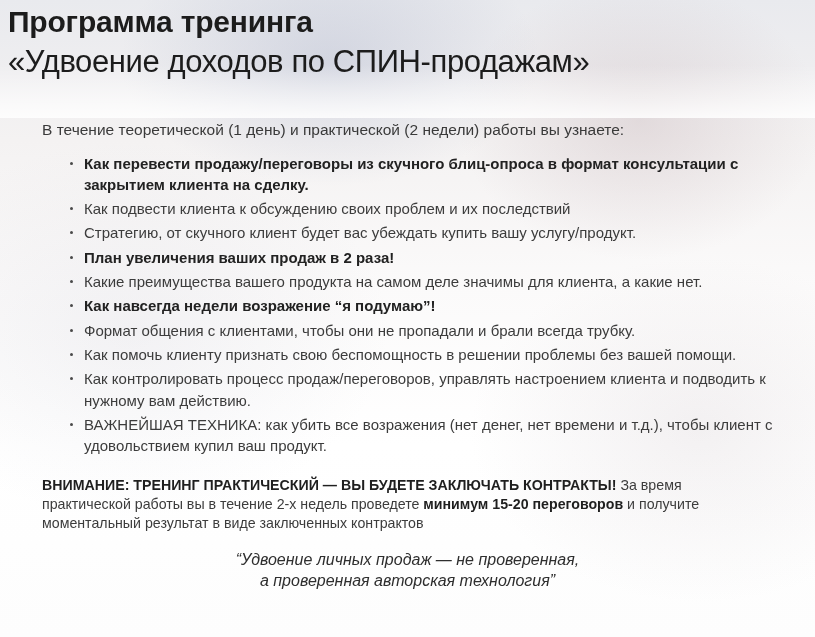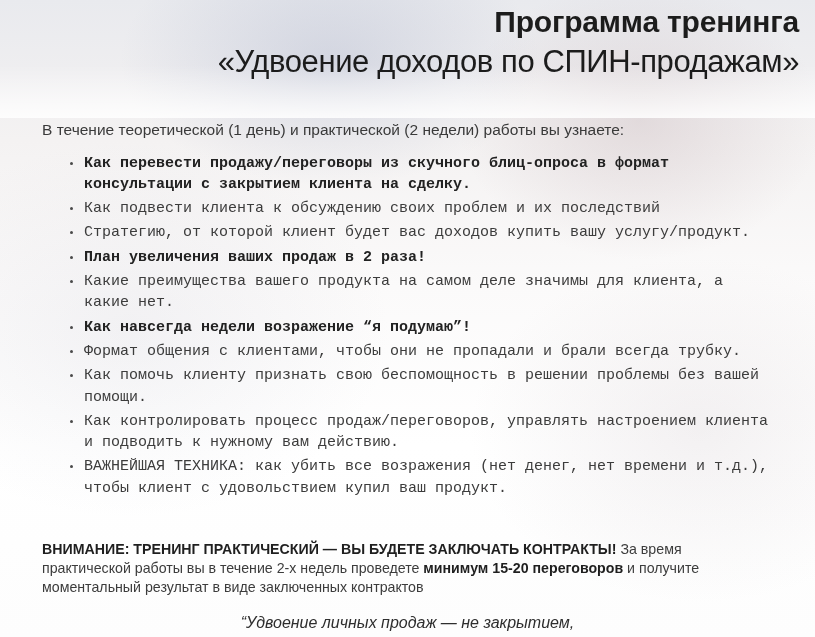--- a/index.html
+++ b/index.html
@@ -34,22 +34,22 @@
     height: 118px;
     background: linear-gradient(180deg, rgba(255,255,255,0) 55%, rgba(255,255,255,0.85) 100%);
     pointer-events: none;
   }
   .content {
     position: relative;
     z-index: 2;
     padding: 0;
   }
   .title-block {
-    text-align: right;
-    padding: 4px 16px 0 8px;
+    text-align: left;
+    padding: 4px 8px 0 8px;
   }
   .title-line-1 {
     font-size: 30px;
     font-weight: bold;
     color: #1c1c1c;
     letter-spacing: -0.2px;
     line-height: 1.18;
     margin: 0;
   }
   .title-line-2 {
@@ -72,38 +72,37 @@
     padding: 0 42px 0 70px;
     list-style: none;
   }
   ul.bullets li {
     position: relative;
     font-size: 15px;
     line-height: 1.42;
     color: #3c3c3c;
     margin: 0 0 3px 0;
     padding-left: 14px;
-    font-family: Liberation Mono, monospace;
   }
   ul.bullets li::before {
     content: "";
     position: absolute;
     left: 0;
     top: 9px;
     width: 3px;
     height: 3px;
     background: #4a4a4a;
     border-radius: 50%;
   }
   ul.bullets li.bold {
     font-weight: bold;
     color: #222;
   }
   .notes {
-    margin-top: 41px;
+    margin-top: 20px;
     padding: 0 48px 0 42px;
   }
   .note {
     font-size: 14.2px;
     line-height: 1.32;
     color: #3c3c3c;
     margin-bottom: 16px;
   }
   .note b {
     color: #1f1f1f;
@@ -128,36 +127,36 @@
     <div class="title-block">
       <div class="title-line-1">Программа тренинга</div>
       <div class="title-line-2">«Удвоение доходов по СПИН-продажам»</div>
     </div>
 
     <div class="intro">В течение теоретической (1 день) и практической (2 недели) работы вы узнаете:</div>
 
     <ul class="bullets">
       <li class="bold">Как перевести продажу/переговоры из скучного блиц-опроса в формат консультации с закрытием клиента на сделку.</li>
       <li>Как подвести клиента к обсуждению своих проблем и их последствий</li>
-      <li>Стратегию, от которой клиент будет вас доходов купить вашу услугу/продукт.</li>
+      <li>Стратегию, от скучного клиент будет вас убеждать купить вашу услугу/продукт.</li>
       <li class="bold">План увеличения ваших продаж в 2 раза!</li>
       <li>Какие преимущества вашего продукта на самом деле значимы для клиента, а какие нет.</li>
       <li class="bold">Как навсегда недели возражение “я подумаю”!</li>
       <li>Формат общения с клиентами, чтобы они не пропадали и брали всегда трубку.</li>
       <li>Как помочь клиенту признать свою беспомощность в решении проблемы без вашей помощи.</li>
       <li>Как контролировать процесс продаж/переговоров, управлять настроением клиента и подводить к нужному вам действию.</li>
       <li>ВАЖНЕЙШАЯ ТЕХНИКА: как убить все возражения (нет денег, нет времени и т.д.), чтобы клиент с удовольствием купил ваш продукт.</li>
     </ul>
 
     <div class="notes">
       <div class="note">
         <b>ВНИМАНИЕ: ТРЕНИНГ ПРАКТИЧЕСКИЙ — ВЫ БУДЕТЕ ЗАКЛЮЧАТЬ КОНТРАКТЫ!</b><span> За время практической работы вы в течение 2-х недель проведете </span><b>минимум 15-20 переговоров</b><span>  и получите моментальный результат в виде заключенных контрактов</span>
       </div>
 
     </div>
 
     <div class="quote">
-      <span class="quote-line">“Удвоение личных продаж — не закрытием,</span>
+      <span class="quote-line">“Удвоение личных продаж — не проверенная,</span>
       <span class="quote-line">а проверенная авторская технология”</span>
     </div>
 
   </div>
 </div>
 
 </body></html>

